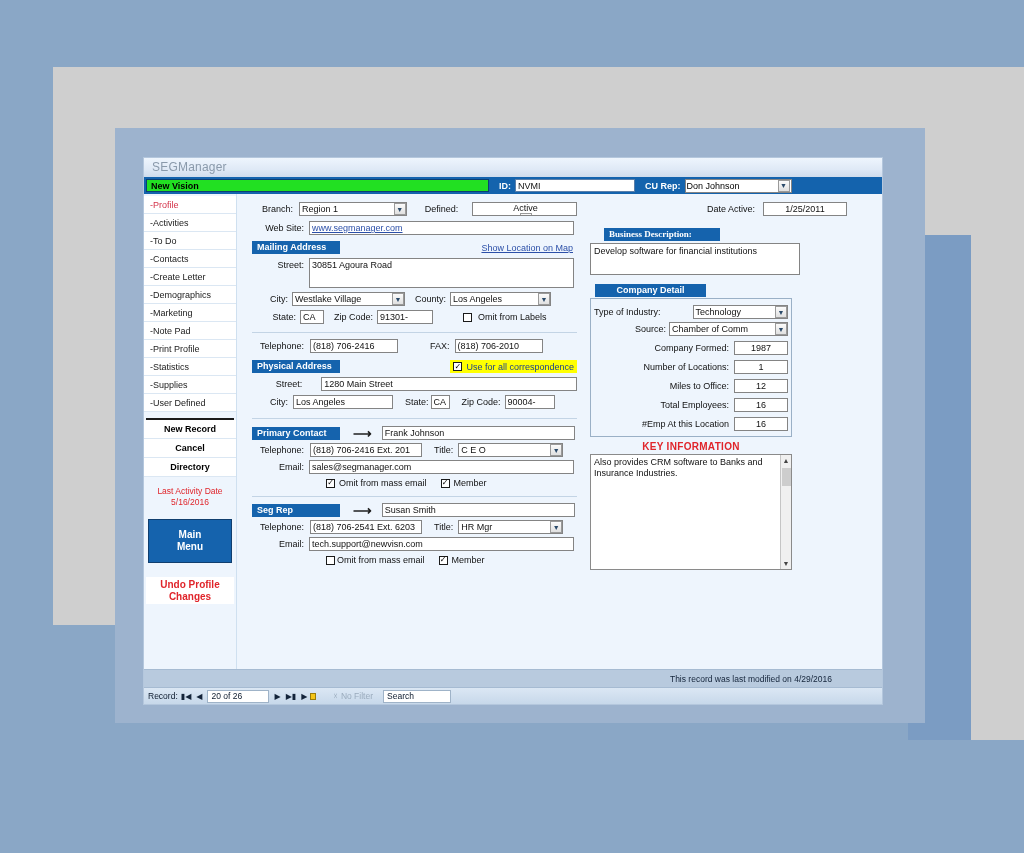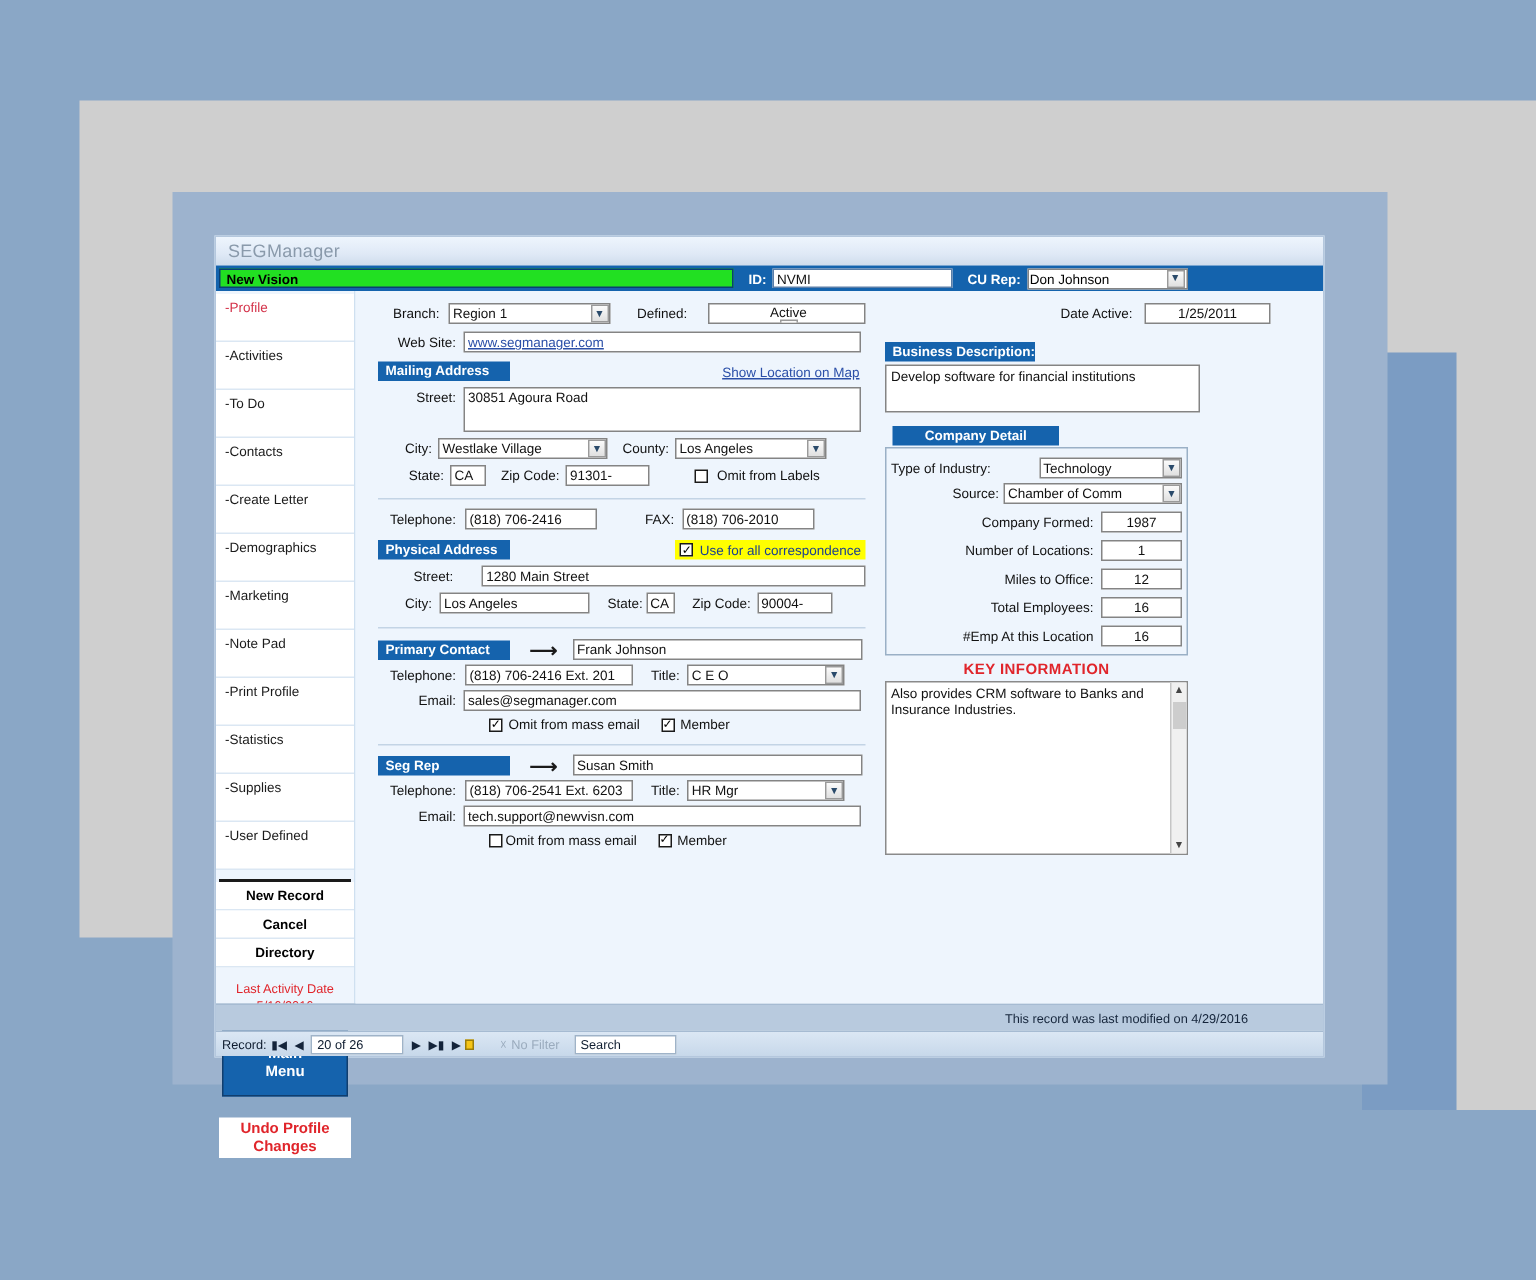--- a/index.html
+++ b/index.html
@@ -94,21 +94,21 @@
   
   #sidebar {
     width:93px; flex:0 0 auto;
     background:#eef5fd;
     border-right:1px solid #cfe0f0;
     padding-top:2px;
   }
   .nav-item {
     background:#fff;
     border-bottom:1px solid #dbe7f3;
-    height:32px; line-height:18px;
+    height:18px; line-height:18px;
     padding-left:6px;
     font-size:9px; color:#1b1b1b;
     cursor:pointer;
     white-space:nowrap;
   }
   .nav-item.active { color:#d4334a; }
   #nav-divider { border-top:2px solid #1a1a1a; margin:6px 2px 0 2px; }
   .action-btn {
     background:#fff; border-bottom:1px solid #dbe7f3;
     height:19px; line-height:19px;
@@ -451,21 +451,21 @@
         </div>
       </div>
 
       <div id="right-col">
 
         <div class="row" style="justify-content:flex-end;">
           <span class="lbl">Date Active:</span>
           <div class="fld center" style="width:84px;margin-left:8px;">1/25/2011</div>
         </div>
 
-        <div class="sec-hdr" style="width:100px;margin-top:12px;margin-left:3px;">Business Description:</div>
+        <div class="sec-hdr" style="width:116px;margin-top:12px;margin-left:17px;font-family:Liberation Serif, serif;">Business Description:</div>
         <div class="textarea-box" style="height:32px;margin-top:2px;margin-left:3px;width:210px;">Develop software for financial institutions</div>
 
         <div class="sec-hdr" style="width:111px;margin-top:9px;margin-left:8px;text-align:center;padding-left:0;">Company Detail</div>
 
         <div id="company-detail-box" style="width:202px;margin-left:3px;">
           <div class="row" style="justify-content:flex-end;gap:29px;">
             <span class="lbl">Type of Industry:</span>
             <div class="combo" style="width:119px;margin-left:3px;">
               <span>Technology</span>
               <span class="combo-arrow">▼</span>

